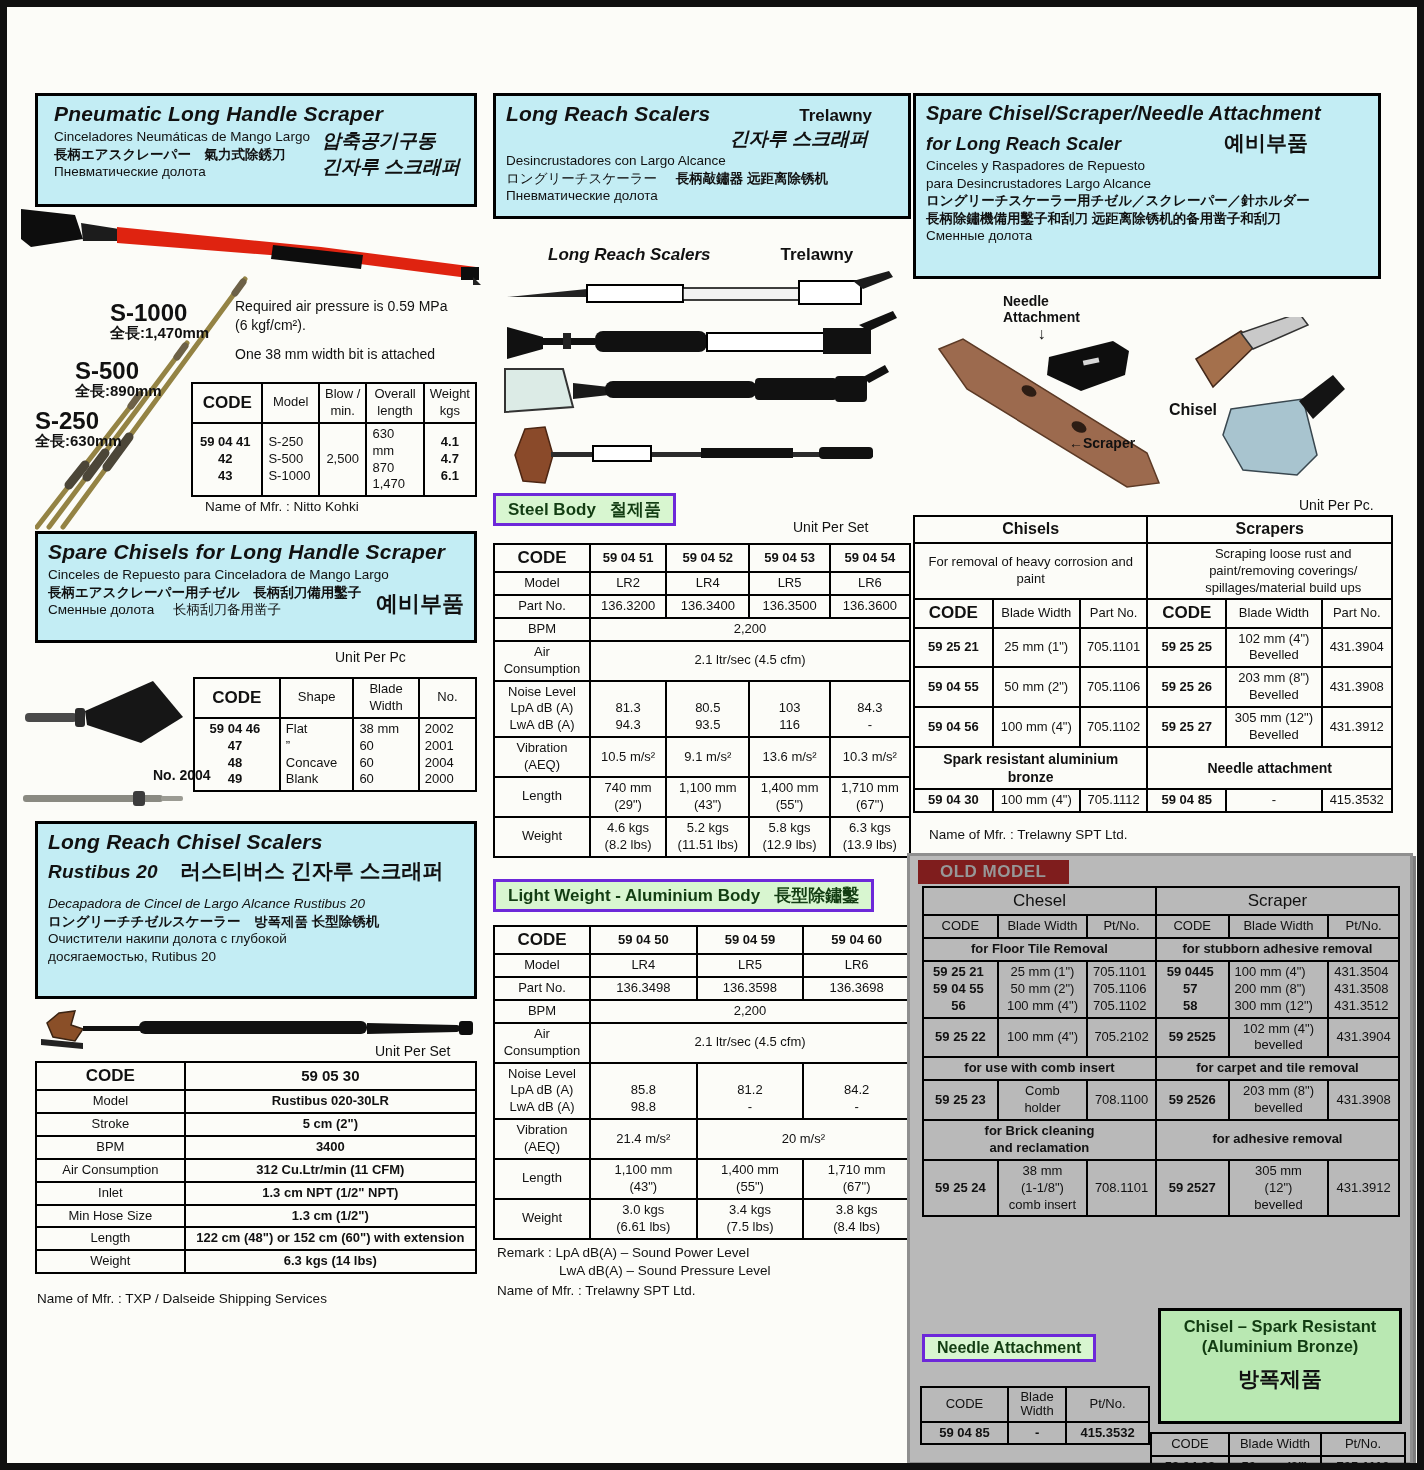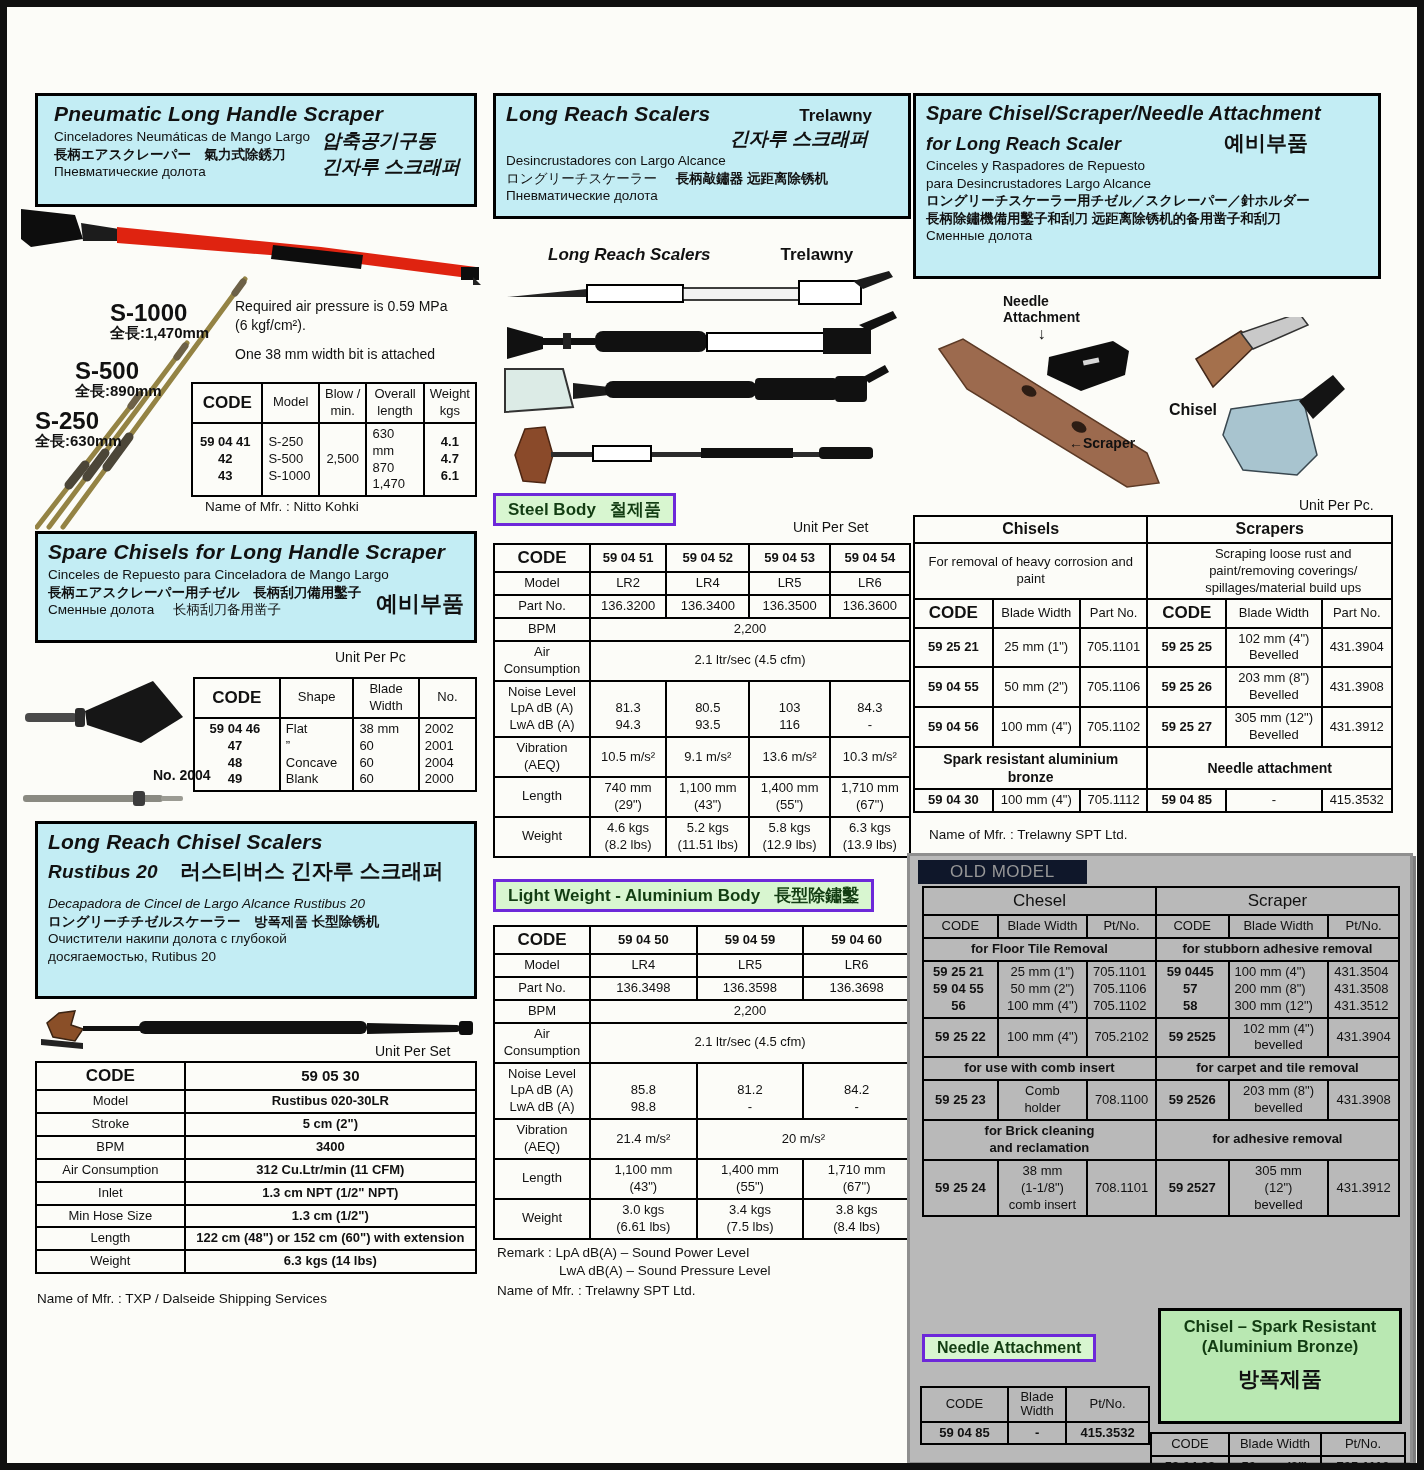--- a/index.html
+++ b/index.html
@@ -31,21 +31,21 @@
   .tbl .big-h { font-size:17px; font-weight:bold; }
   .b { font-weight:bold; }
   .stack span { display:block; }
   .ra span { padding-right:4px; }
   .la { text-align:left; }
   .laa span{ text-align:left; }
   .small { font-size:12px; }
   .mfr { font-size:13.5px; }
 
   .gray-panel { position:absolute; background:#b9b9b9; border:3px solid #8f8f8f; box-shadow:3px 3px 0 #7d7d7d; }
-  .oldmodel-label { position:absolute; background:#0f172a; color:#979797; font-weight:normal; font-size:17px; padding:2px 32px; letter-spacing:.5px; }
+  .oldmodel-label { position:absolute; background:#7f1d1d; color:#979797; font-weight:bold; font-size:17px; padding:2px 22px; letter-spacing:.5px; }
   .gray-panel table.tbl td, .gray-panel table.tbl th { border-color:#000; }
 
   .spark-box { position:absolute; background:#b9e8b2; border:3px solid #000; padding:6px 8px; text-align:center; }
   .spark-title { color:#113b11; font-weight:bold; font-size:16.5px; line-height:1.2; }
   .spark-ko { font-size:21px; font-weight:bold; margin-top:8px; }
 
   .imglabel { font-size:14px; font-weight:bold; }
   .caption-row { display:flex; gap:70px; font-size:17px; font-weight:bold; padding-left:55px; }
   .caption-row .it { font-style:italic; }
   svg { display:block; }

